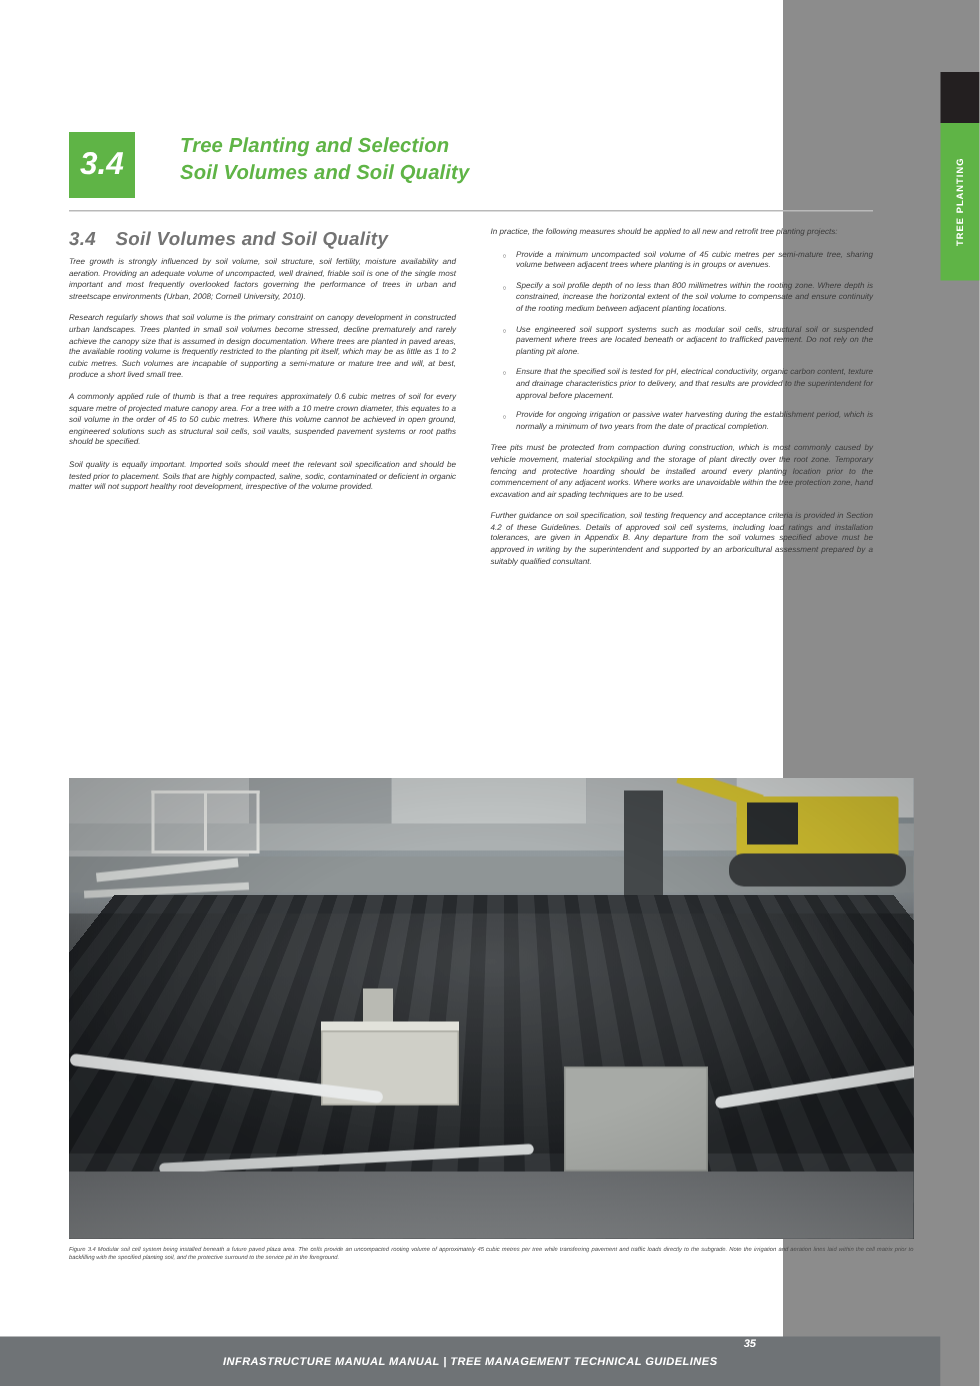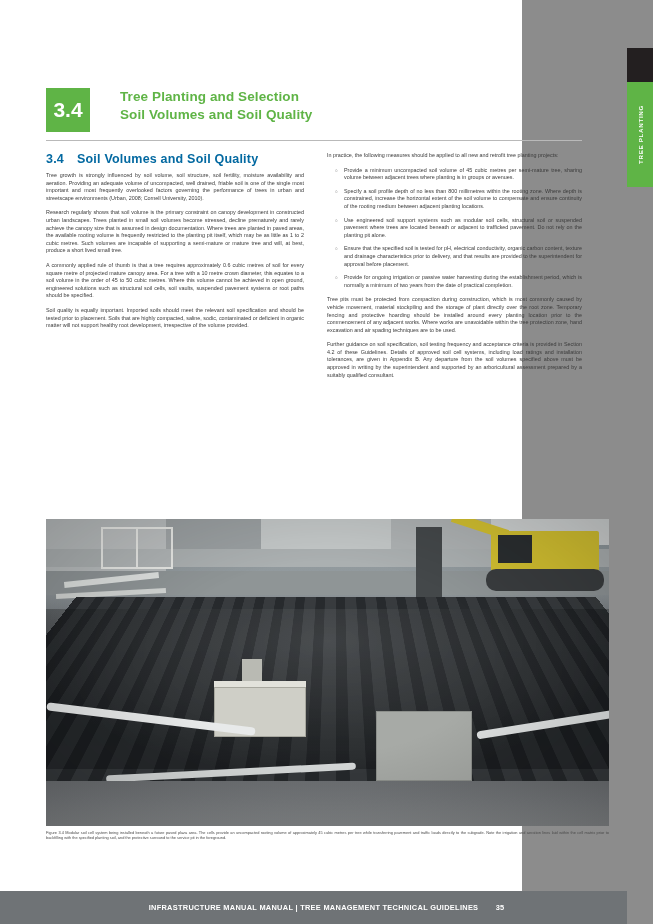--- a/index.html
+++ b/index.html
@@ -11,20 +11,21 @@
     background: #8c8c8c;
     font-family: "Liberation Sans", sans-serif;
     overflow: hidden;
     position: relative;
   }
   .page {
     position: absolute;
     left: 0; top: 0;
     width: 522px; height: 924px;
     background: #ffffff;
+    font-style: italic;
   }
   
   .edge-strip {
     position: absolute;
     right: 0; top: 0;
     width: 26px; height: 924px;
     background: #8c8c8c;
   }
   .tab-black {
     position: absolute;
@@ -94,21 +95,21 @@
     left: 46px; top: 140px;
     width: 536px; height: 1px;
     background: #b9b9b9;
   }
 
   
   .section-heading {
     position: absolute;
     left: 46px; top: 152px;
     width: 300px;
-    color: #0369a1;
+    color: #737373;
     font-size: 12.5px;
     font-weight: bold;
     letter-spacing: 0.2px;
   }
   .section-heading .num { margin-right: 13px; }
 
   
   .col {
     position: absolute;
     font-size: 5.4px;
@@ -267,21 +268,21 @@
     display: flex;
     align-items: center;
     justify-content: center;
     color: #ffffff;
     font-size: 7.4px;
     font-weight: bold;
     letter-spacing: 0.3px;
   }
   .footer-page {
     position: absolute;
-    right: 18px; bottom: 0;
+    right: 18px; bottom: 12px;
     height: 33px;
     display: flex;
     align-items: center;
     color: #ffffff;
     font-size: 7.4px;
     font-weight: bold;
   }
 </style>
 </head>
 <body>

